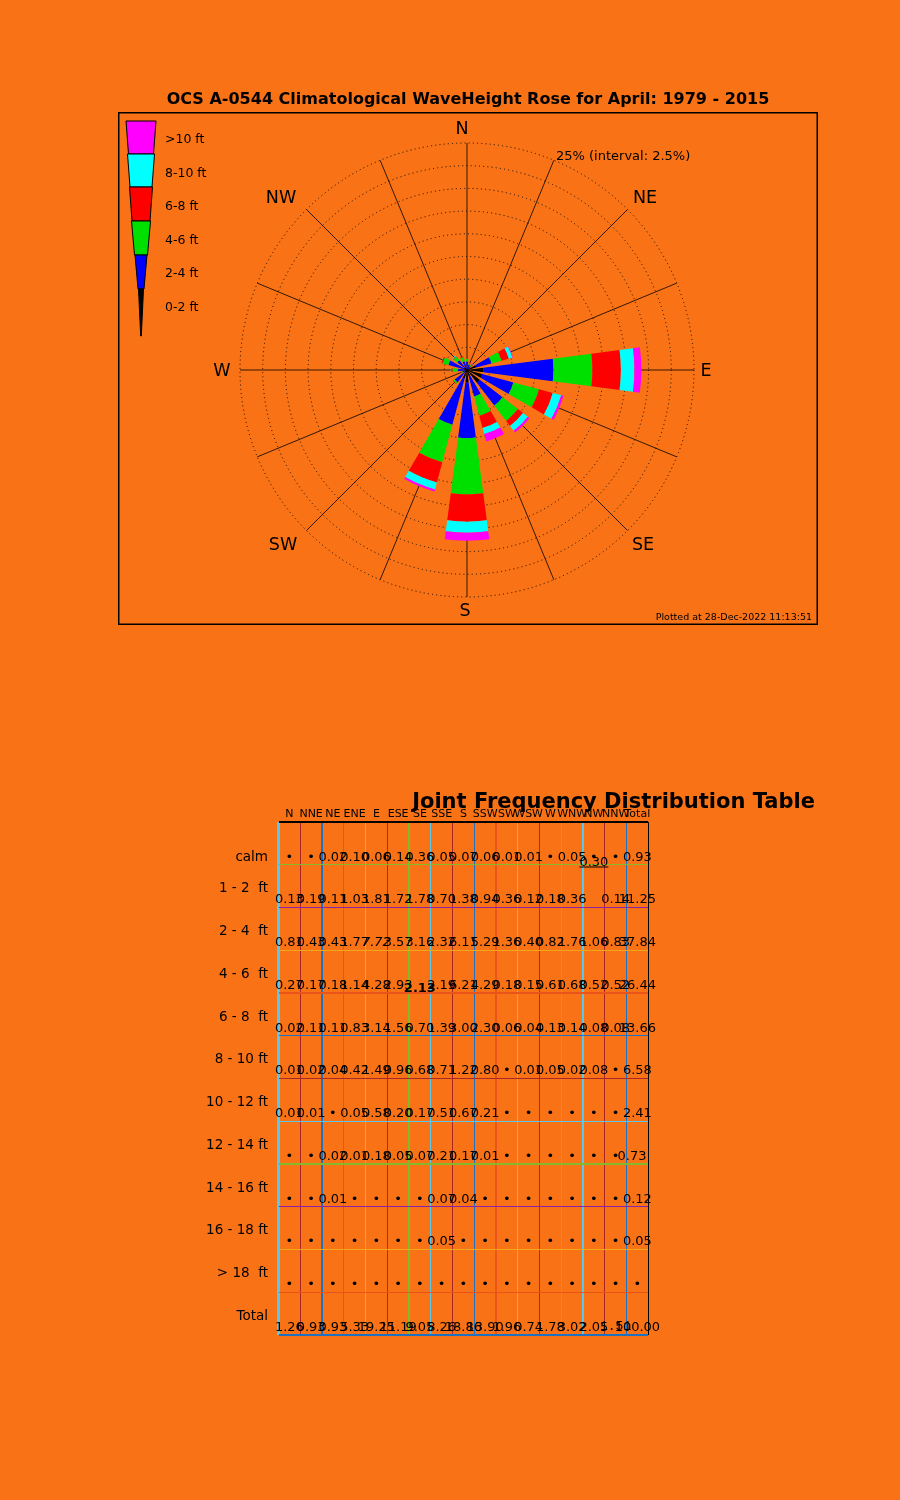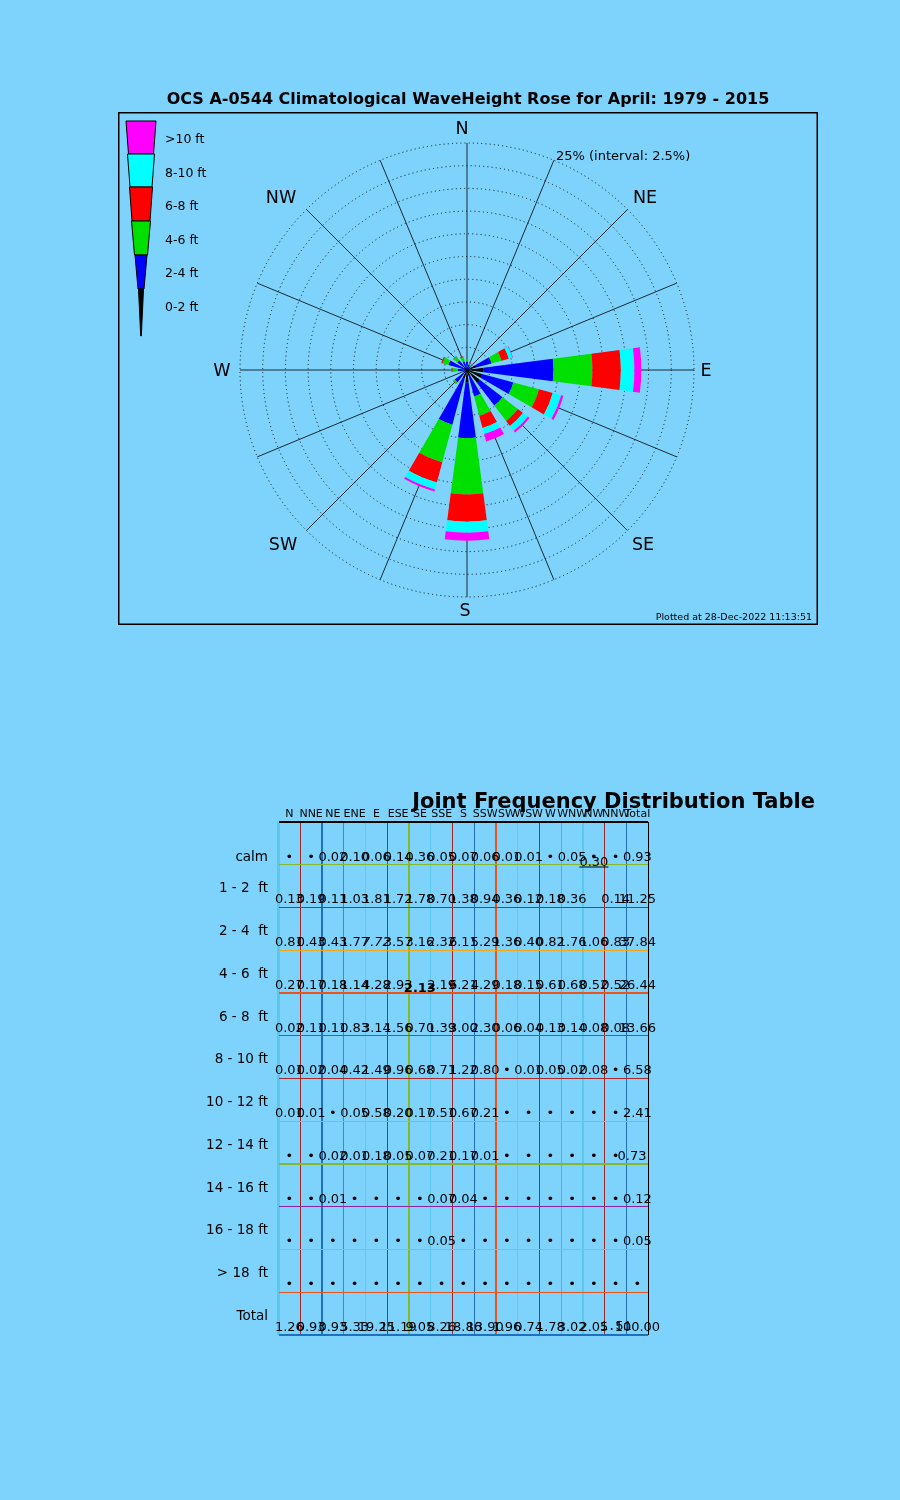--- a/index.html
+++ b/index.html
@@ -1,16 +1,16 @@
 <!DOCTYPE html>
 <html><head>
 <meta charset="utf-8">
 <style>
   html,body{margin:0;padding:0;background:#fff;}
-  .page{position:relative;width:900px;height:1500px;background:#7dd3fc;
+  .page{position:relative;width:900px;height:1500px;background:#f97316;
         font-family:"DejaVu Sans",sans-serif;color:#000;overflow:hidden;}
   .main-title{position:absolute;left:118px;width:700px;top:89px;text-align:center;
               font-weight:bold;font-size:16px;letter-spacing:0px;}
   .rose-panel{position:absolute;left:118px;top:112px;width:700px;height:513px;}
   .rose-panel svg{position:absolute;left:0;top:0;}
   .table-title{position:absolute;left:115px;width:700px;top:789px;text-align:right;
                font-weight:bold;font-size:21px;}
   #freq-table{position:absolute;left:0;top:0;width:900px;height:1500px;pointer-events:none;}
   .vline,.hline{position:absolute;}
   .col-header{position:absolute;transform:translate(-50%,-50%);font-size:11px;white-space:pre;}

